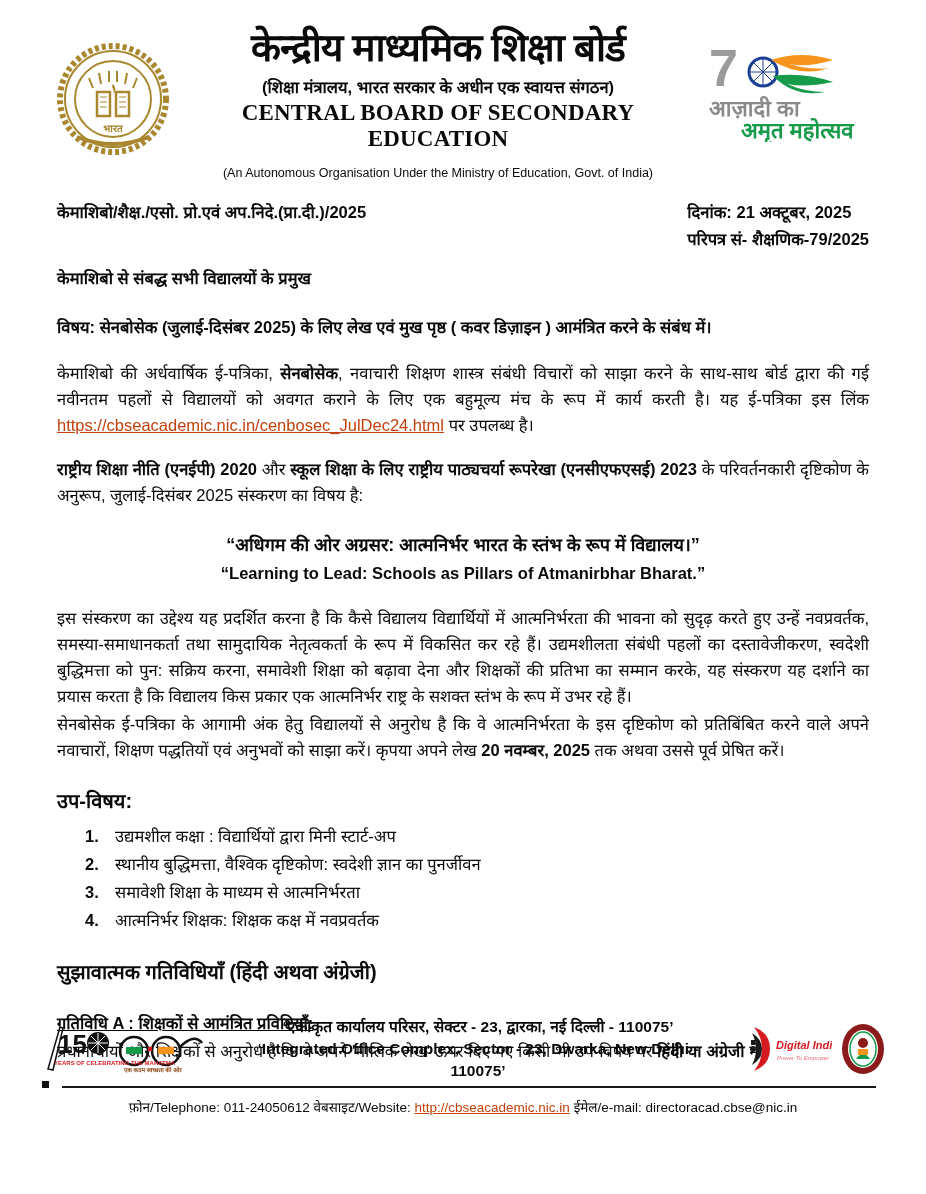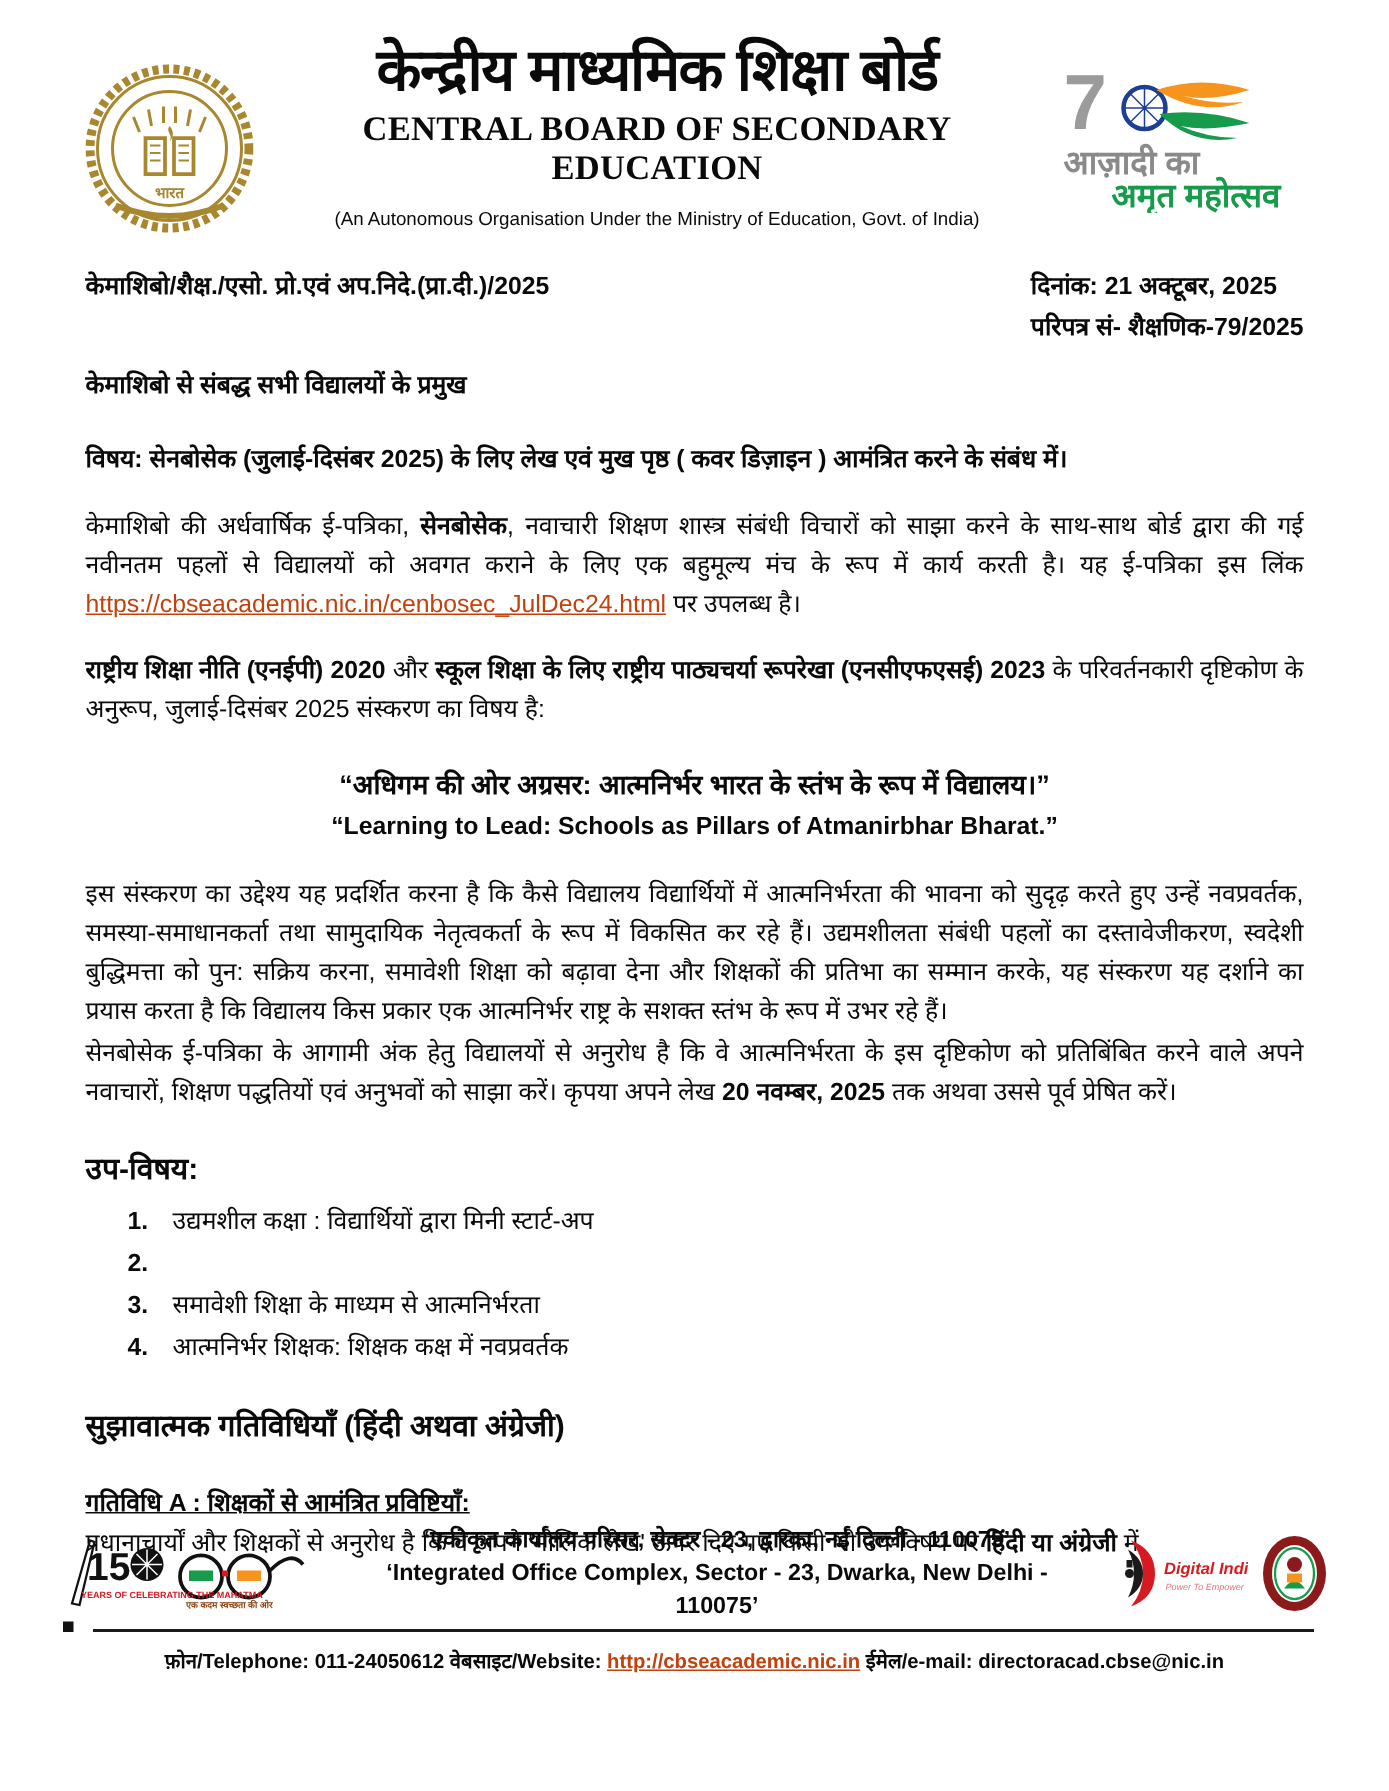--- a/index.html
+++ b/index.html
@@ -40,21 +40,21 @@
   .subtopic-item .num { font-weight:bold; width:30px; flex:0 0 30px; }
   .act-head { margin-top:26px; font-weight:bold; font-size:16.5px; text-decoration:underline; }
   .act-line { margin-top:4px; font-size:16.5px; line-height:26px; }
   
   .footer { position:absolute; left:40px; right:40px; bottom:78px; }
   .footer-row { display:flex; align-items:center; }
   .f-left { width:190px; flex:0 0 190px; }
   .f-center { flex:1; text-align:center; font-weight:bold; font-size:15.5px; line-height:22px; }
   .f-right { width:160px; flex:0 0 160px; display:flex; align-items:center; justify-content:flex-end; gap:8px; }
   .f-rule { border:0; border-top:2.5px solid #1a1a1a; margin:4px 10px 0 22px; }
-  .f-contact { text-align:center; font-weight:bold; font-size:13.5px; margin-top:10px; }
+  .f-contact { text-align:center; font-weight:normal; font-size:13.5px; margin-top:10px; }
   .f-marker { position:absolute; left:2px; bottom:28px; width:7px; height:7px; background:#111; }
   svg { display:block; }
 </style>
 </head>
 <body>
 
 <div class="page">
 
   <div class="hdr">
     <div class="hdr-logo">
@@ -71,20 +71,21 @@
           <path d="M43 57 h7 M43 62 h7 M43 67 h7 M62 57 h7 M62 62 h7 M62 67 h7"></path>
         </g>
         <path d="M56 44 c-3 4 3 6 0 10 c3 -2 3 -7 0 -10z" fill="#a8872f"></path>
         <text x="56" y="92" text-anchor="middle" font-size="10" font-weight="bold" fill="#a8872f">भारत</text>
         <path d="M20 97 q36 14 72 0" fill="none" stroke="#a8872f" stroke-width="4"></path>
       </svg>
     </div>
 
     <div class="hdr-center">
       <div class="org-hi">केन्द्रीय माध्यमिक शिक्षा बोर्ड</div>
+      <div class="org-sub-hi">(शिक्षा मंत्रालय, भारत सरकार के अधीन एक स्वायत्त संगठन)</div>
       <div class="org-en">CENTRAL BOARD OF SECONDARY EDUCATION</div>
       <div class="org-auto">(An Autonomous Organisation Under the Ministry of Education, Govt. of India)</div>
     </div>
 
     <div class="hdr-azadi">
       <svg width="160" height="104" viewBox="0 0 160 104">
         <text x="8" y="48" font-size="52" font-weight="bold" fill="#9b9b9b" font-family="Liberation Sans,sans-serif">7</text>
         <circle cx="62" cy="34" r="14" fill="#fff" stroke="#1c3f94" stroke-width="3"></circle>
         <g stroke="#1c3f94" stroke-width="1">
           <path d="M62 21 v26 M49 34 h26 M53 25 l18 18 M71 25 l-18 18"></path>
@@ -124,20 +125,21 @@
   <div class="para tight" style="margin-top:2px"><span>सेनबोसेक ई-पत्रिका के आगामी अंक हेतु विद्यालयों से अनुरोध है कि वे आत्मनिर्भरता के इस दृष्टिकोण को प्रतिबिंबित करने वाले अपने नवाचारों, शिक्षण पद्धतियों एवं अनुभवों को साझा करें। कृपया अपने लेख </span><b class="inb">20 नवम्बर, 2025</b><span> तक अथवा उससे पूर्व प्रेषित करें।</span></div>
 
   <div class="sec-head">उप-विषय:</div>
   <div class="subtopic-list">
     <div class="subtopic-item">
         <span class="num">1.</span>
         <span>उद्यमशील कक्षा : विद्यार्थियों द्वारा मिनी स्टार्ट-अप</span>
       </div>
     <div class="subtopic-item">
         <span class="num">2.</span>
+        <span>स्थानीय बुद्धिमत्ता, वैश्विक दृष्टिकोण: स्वदेशी ज्ञान का पुनर्जीवन</span>
       </div>
     <div class="subtopic-item">
         <span class="num">3.</span>
         <span>समावेशी शिक्षा के माध्यम से आत्मनिर्भरता</span>
       </div>
     <div class="subtopic-item">
         <span class="num">4.</span>
         <span>आत्मनिर्भर शिक्षक: शिक्षक कक्ष में नवप्रवर्तक</span>
       </div>
   </div>

